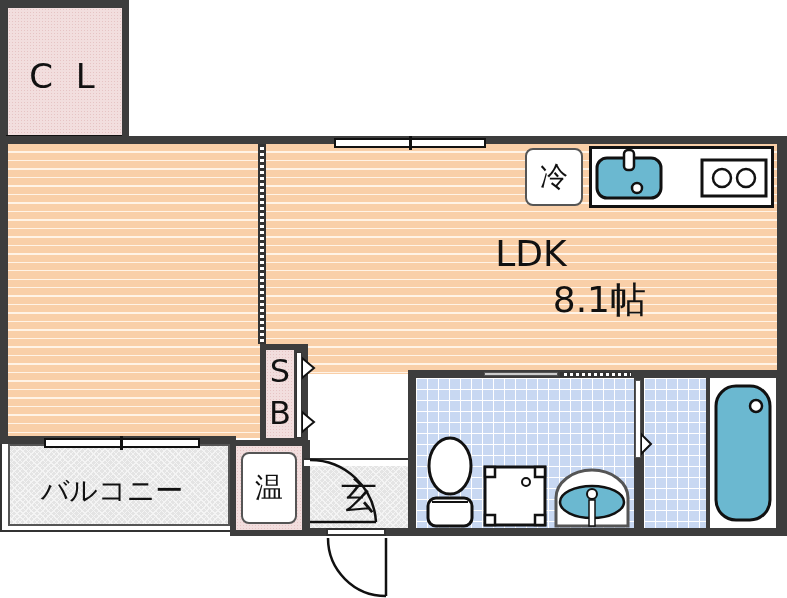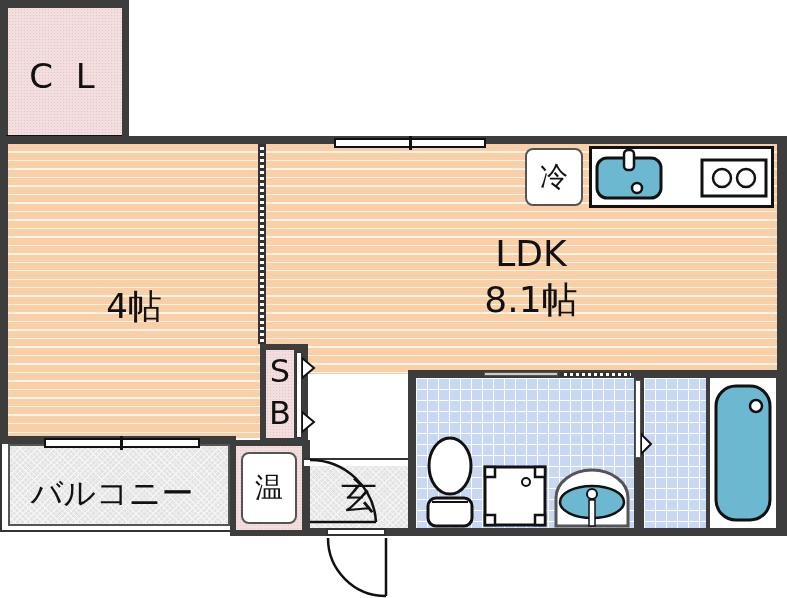--- a/index.html
+++ b/index.html
@@ -27,28 +27,27 @@
 <svg class="abs" style="left:8px;top:144px;" width="110" height="14">
   <polygon points="4,0 26,0 15,11" fill="#fff" stroke="#111" stroke-width="2"></polygon>
   <polygon points="88,0 110,0 99,11" fill="#fff" stroke="#111" stroke-width="2"></polygon>
 </svg>
 
 <div class="abs wall" style="left:0;top:136px;width:787px;height:8px;"></div>
 <div class="abs wall" style="left:0;top:136px;width:8px;height:306px;"></div>
 <div class="abs wall" style="left:777px;top:136px;width:10px;height:400px;"></div>
 
 <div class="abs wood" style="left:8px;top:144px;width:252px;height:294px;">
-  <div class="abs label" style="left:0;top:144px;width:252px;font-size:34px;">4帖</div>
 </div>
 
 <div class="abs" style="left:258px;top:144px;width:8px;height:200px;background:#fff;border-left:2px solid #333;border-right:2px solid #333;background-image:repeating-linear-gradient(to bottom,#333 0 3px,#fff 3px 6px);"></div>
 
 <div class="abs wood" style="left:266px;top:144px;width:511px;height:230px;">
   <div class="abs label" style="left:150px;top:90px;width:230px;font-size:36px;">LDK</div>
-  <div class="abs label" style="left:150px;top:136px;width:230px;font-size:36px;">8.1帖</div>
+  <div class="abs label" style="left:150px;top:136px;width:230px;font-size:36px;text-align:right;">8.1帖</div>
 </div>
 
 <div class="abs win" style="left:334px;top:138px;width:152px;height:10px;border-width:2px;"></div>
 <div class="abs" style="left:409px;top:136px;width:3px;height:14px;background:#111;"></div>
 
 <div class="abs badge" style="left:525px;top:148px;width:58px;height:58px;">
   <span>冷</span>
 </div>
 
 <div class="abs" style="left:589px;top:146px;width:185px;height:62px;background:#fff;border:3px solid #111;"></div>
@@ -69,21 +68,21 @@
   <div class="abs label" style="left:0;top:46px;width:28px;font-size:32px;">B</div>
 </div>
 <div class="abs" style="left:296px;top:352px;width:6px;height:86px;background:#fff;border:1px solid #333;"></div>
 <svg class="abs" style="left:302px;top:354px;" width="16" height="80">
   <polygon points="0,4 12,14 0,24" fill="#fff" stroke="#111" stroke-width="2"></polygon>
   <polygon points="0,58 12,68 0,78" fill="#fff" stroke="#111" stroke-width="2"></polygon>
 </svg>
 
 <div class="abs" style="left:0;top:436px;width:236px;height:96px;background:#fff;border:2px solid #333;"></div>
 <div class="abs crosshatch" style="left:8px;top:444px;width:222px;height:82px;border:2px solid #555;">
-  <div class="abs label" style="left:0;top:30px;width:204px;font-size:32px;">バルコニー</div>
+  <div class="abs label" style="left:0;top:30px;width:204px;font-size:28px;">バルコニー</div>
 </div>
 <div class="abs wall" style="left:0;top:436px;width:236px;height:8px;"></div>
 <div class="abs win" style="left:44px;top:438px;width:156px;height:10px;border-width:2px;"></div>
 <div class="abs" style="left:120px;top:436px;width:3px;height:14px;background:#111;"></div>
 
 <div class="abs wall" style="left:230px;top:440px;width:80px;height:96px;"></div>
 <div class="abs pink" style="left:236px;top:446px;width:66px;height:84px;"></div>
 <div class="abs badge" style="left:241px;top:452px;width:56px;height:72px;">
   <span>温</span>
 </div>

